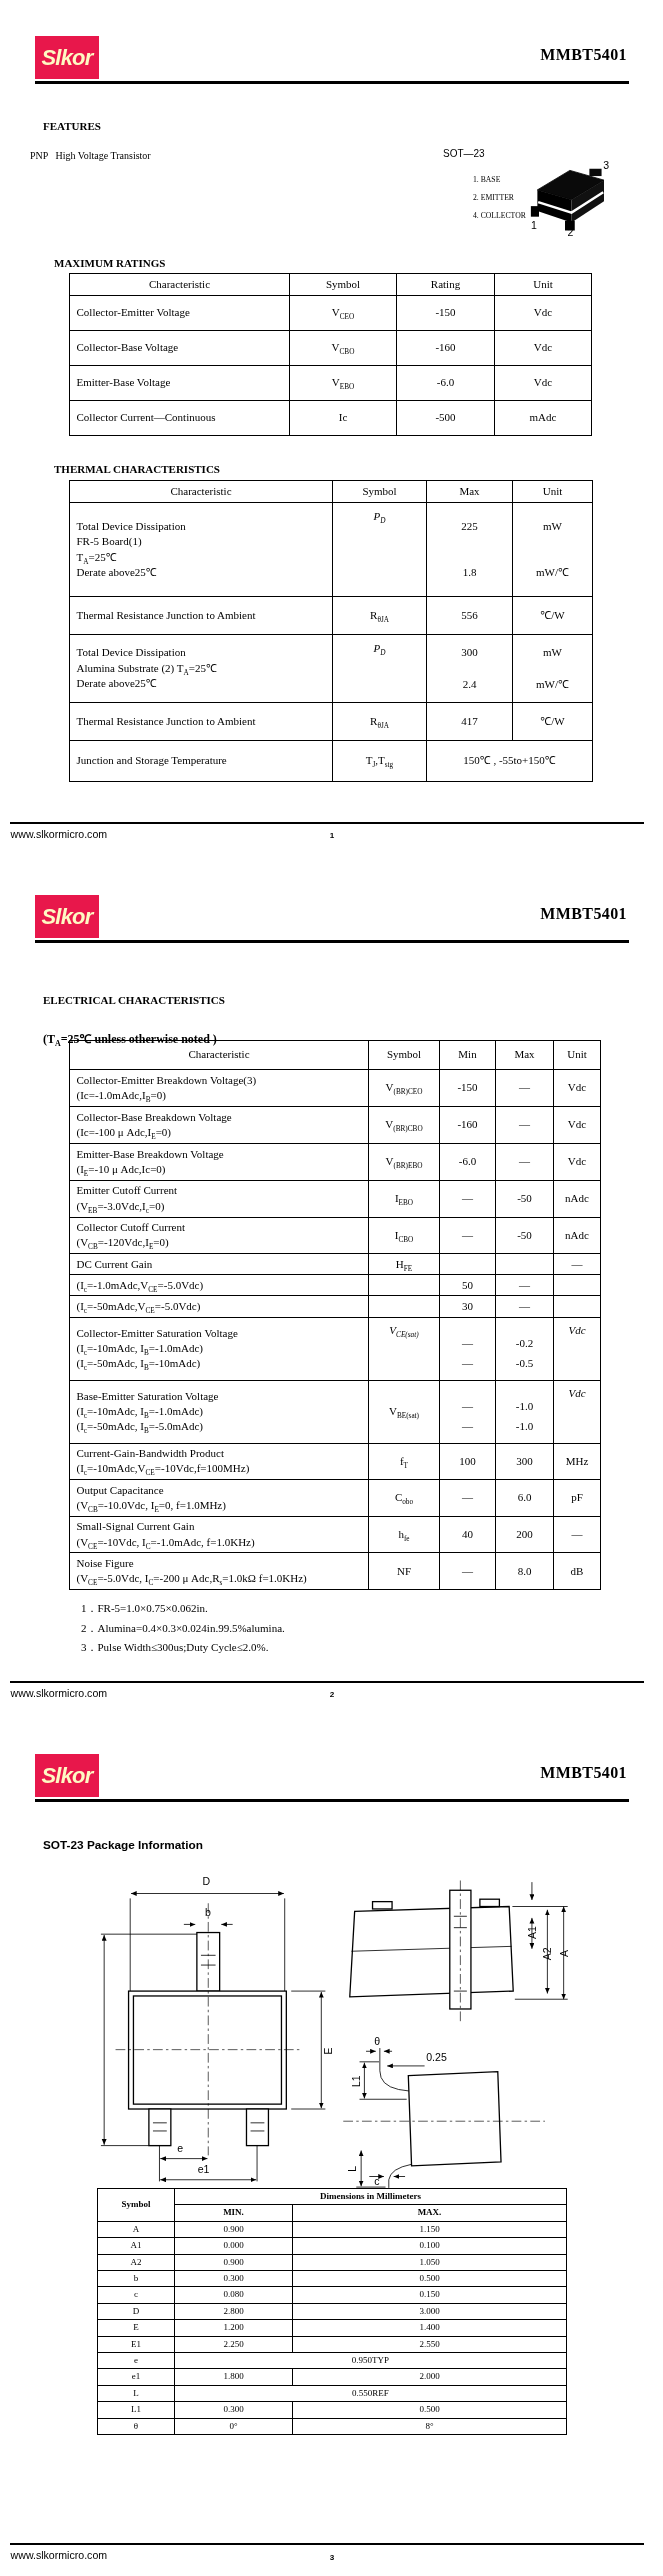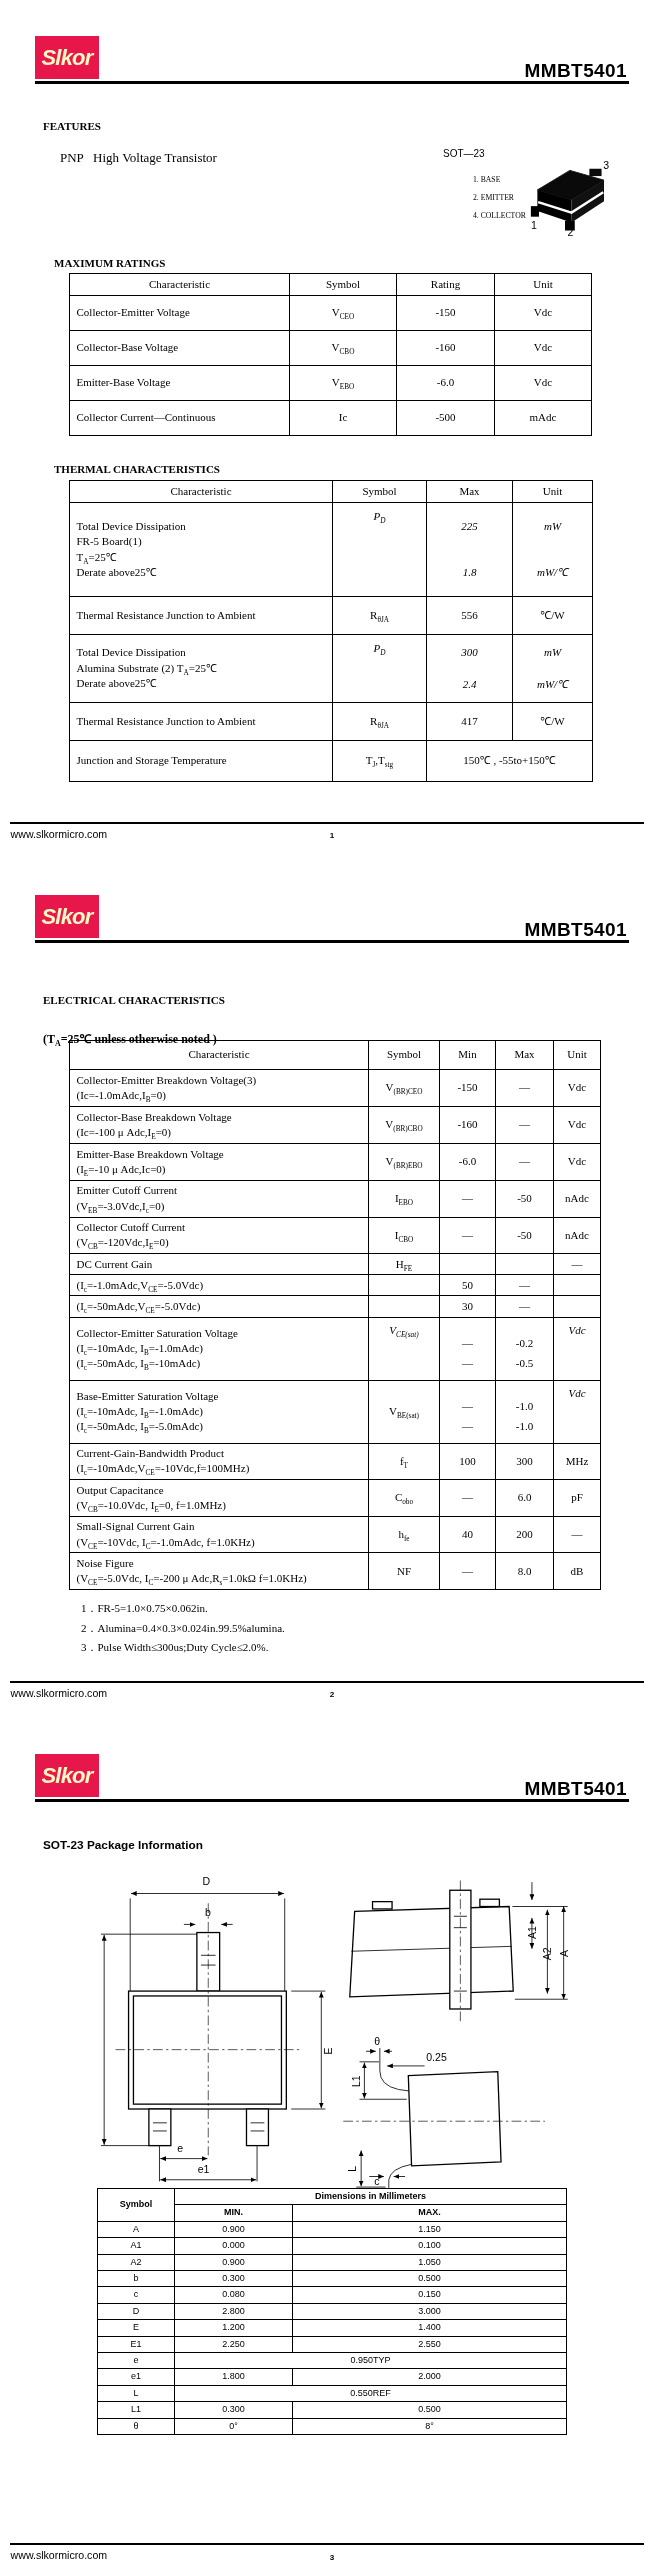--- a/index.html
+++ b/index.html
@@ -1,46 +1,46 @@
 <!DOCTYPE html>
 <html style="font-size:13px"><head>
 <meta charset="utf-8">
 <style>
   html,body{margin:0;padding:0;background:#fff;}
   body{width:664px;font-family:"Liberation Serif",serif;color:#000;-webkit-font-smoothing:antialiased;}
   .page{position:relative;width:664px;height:859px;background:#fff;overflow:hidden;}
   
   .logo{position:absolute;left:35px;top:36px;width:64px;height:43px;background:#E8174B;display:flex;align-items:center;justify-content:center;}
   .logo-text{color:#fef9c3;font-family:"Liberation Sans",sans-serif;font-style:italic;font-weight:bold;font-size:22px;letter-spacing:-0.8px;}
-  .partnum{position:absolute;right:37px;top:60px;font-family:Liberation Sans, sans-serif;font-weight:bold;font-size:19px;letter-spacing:0.4px;}
+  .partnum{position:absolute;right:37px;top:46px;font-family:Liberation Serif, serif;font-weight:bold;font-size:16px;letter-spacing:0.4px;}
   .rule{position:absolute;left:35px;width:594px;top:81px;height:3.3px;background:#000;}
   
   .footer-rule{position:absolute;left:9.8px;width:634px;top:822px;height:2.4px;background:#000;}
   .site{position:absolute;left:10.6px;top:828px;font-family:"Liberation Sans",sans-serif;font-size:10.6px;color:#000;text-decoration:none;}
   .pagenum{position:absolute;left:0;width:664px;top:831px;text-align:center;font-family:"Liberation Sans",sans-serif;font-weight:bold;font-size:8.1px;}
   
   .h-serif{position:absolute;font-weight:bold;font-size:11px;}
   
   table{border-collapse:collapse;table-layout:fixed;position:absolute;}
   td{border:0.8px solid #000;font-size:11px;text-align:center;vertical-align:middle;padding:0;line-height:1.4;}
   .t-outer{border:1.6px solid #000;}
   .c{text-align:left;padding:2.4px 3.3px 2.4px 6.5px;white-space:pre-line;}
   sub{font-size:66%;line-height:0;}
   .top{vertical-align:top;padding-top:5.7px;font-style:italic;}
-  .vstack{display:flex;flex-direction:column;justify-content:space-around;font-style:italic;}
+  .vstack{display:flex;flex-direction:column;justify-content:space-around;}
   .stack div{height:19.5px;line-height:19.5px;}
   .stackb{vertical-align:bottom;padding-bottom:6.5px;}
   
-  .feature-line{position:absolute;left:60px;top:150px;font-size:13px;white-space:pre;}
+  .feature-line{position:absolute;left:30px;top:150px;font-size:10px;white-space:pre;}
   .pkg-name{position:absolute;left:443px;top:148px;font-family:"Liberation Sans",sans-serif;font-size:10px;}
   .pin-list{position:absolute;left:441px;top:171px;font-size:7.7px;line-height:18px;margin-left:32px;}
   .pkg3d{position:absolute;left:529px;top:159px;}
   
   .pkg-title{position:absolute;left:43px;top:120px;font-family:"Liberation Sans",sans-serif;font-weight:bold;font-size:11.8px;}
-  .t-dim td{font-family:Liberation Sans, sans-serif;font-size:9px;height:15.4px;line-height:15.4px;padding:0;}
+  .t-dim td{font-family:Liberation Serif, serif;font-size:9px;height:15.4px;line-height:15.4px;padding:0;}
   .t-dim .bold{font-weight:bold;}
   svg text{font-family:"Liberation Sans",sans-serif;font-size:13px;fill:#000;}
   .dln{stroke:#000;stroke-width:1;fill:none;}
   .part{fill:#fff;stroke:#000;stroke-width:1.6;}
   .cl{stroke:#000;stroke-width:.8;stroke-dasharray:12 4 3 4;fill:none;}
 </style>
 </head>
 <body>
 
 <div class="page">

